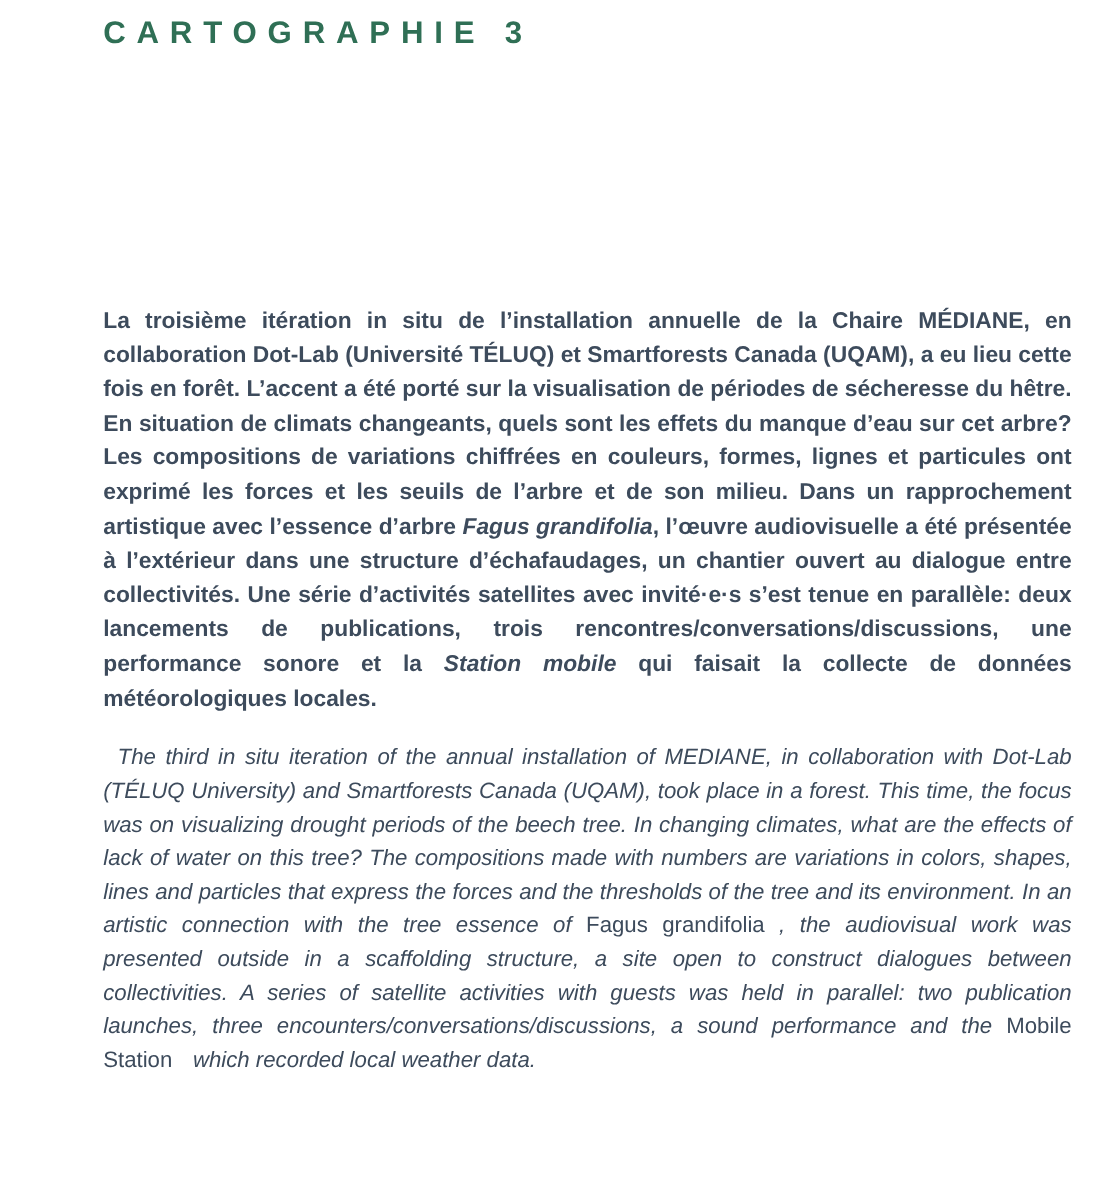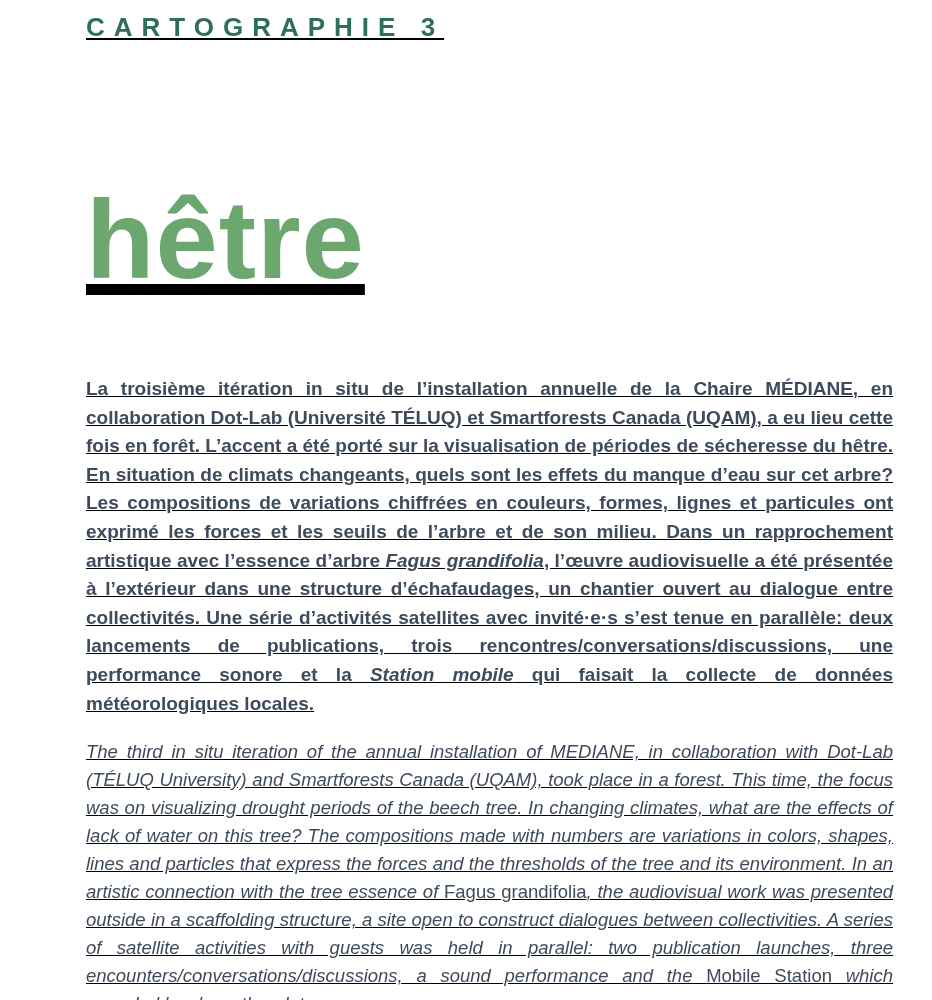--- a/index.html
+++ b/index.html
@@ -12,21 +12,20 @@
     height: 1000px;
     overflow: hidden;
     font-family: "Liberation Sans", sans-serif;
   }
   .page {
     box-sizing: border-box;
     width: 932px;
     height: 880px;
     padding: 12px 39px 0 86px;
     background: var(--background, #ffffff);
-    text-decoration: underline;
   }
   .kicker {
     color: var(--kicker, #2f6f55);
     font-size: 26px;
     line-height: 30px;
     font-weight: bold;
     letter-spacing: 9px;
   }
   .title {
     margin: 16px 0 0 0;
@@ -50,27 +49,27 @@
   }
   .para-fr .seg-italic { font-style: italic; }
   .para-fr .seg-normal { font-style: normal; }
   .para-en {
     margin-top: 20px;
     font-size: 18.5px;
     line-height: 28px;
     font-weight: normal;
     font-style: italic;
   }
-  .para-en .seg-italic { font-style: italic; }
+  .para-en .seg-italic { font-style: italic; margin-left: 12px; }
   .para-en .seg-upright { font-style: normal; }
 </style>
 </head>
 <body>
 
 <div class="page">
   <div class="kicker">CARTOGRAPHIE 3</div>
 
-  <h1 class="title"><br><span>hêtre</span></h1>
+  <h1 class="title"><br></h1>
 
   <p class="para para-fr" lang="fr"><span class="seg-normal">La troisième itération in situ de l’installation annuelle de la Chaire MÉDIANE, en collaboration Dot-Lab (Université TÉLUQ) et Smartforests Canada (UQAM), a eu lieu cette fois en forêt. L’accent a été porté sur la visualisation de périodes de sécheresse du hêtre. En situation de climats changeants, quels sont les effets du manque d’eau sur cet arbre? Les compositions de variations chiffrées en couleurs, formes, lignes et particules ont exprimé les forces et les seuils de l’arbre et de son milieu. Dans un rapprochement artistique avec l’essence d’arbre </span><span class="seg-italic">Fagus grandifolia</span><span class="seg-normal">, l’œuvre audiovisuelle a été présentée à l’extérieur dans une structure d’échafaudages, un chantier ouvert au dialogue entre collectivités. Une série d’activités satellites avec invité·e·s s’est tenue en parallèle: deux lancements de publications, trois rencontres/conversations/discussions, une performance sonore et la </span><span class="seg-italic">Station mobile</span><span class="seg-normal"> qui faisait la collecte de données météorologiques locales.</span></p>
 
   <p class="para para-en" lang="en"><span class="seg-italic">The third in situ iteration of the annual installation of MEDIANE, in collaboration with Dot-Lab (TÉLUQ University) and Smartforests Canada (UQAM), took place in a forest. This time, the focus was on visualizing drought periods of the beech tree. In changing climates, what are the effects of lack of water on this tree? The compositions made with numbers are variations in colors, shapes, lines and particles that express the forces and the thresholds of the tree and its environment. In an artistic connection with the tree essence of </span><span class="seg-upright">Fagus grandifolia</span><span class="seg-italic">, the audiovisual work was presented outside in a scaffolding structure, a site open to construct dialogues between collectivities. A series of satellite activities with guests was held in parallel: two publication launches, three encounters/conversations/discussions, a sound performance and the </span><span class="seg-upright">Mobile Station</span><span class="seg-italic"> which recorded local weather data.</span></p>
 </div>
 
 </body></html>

